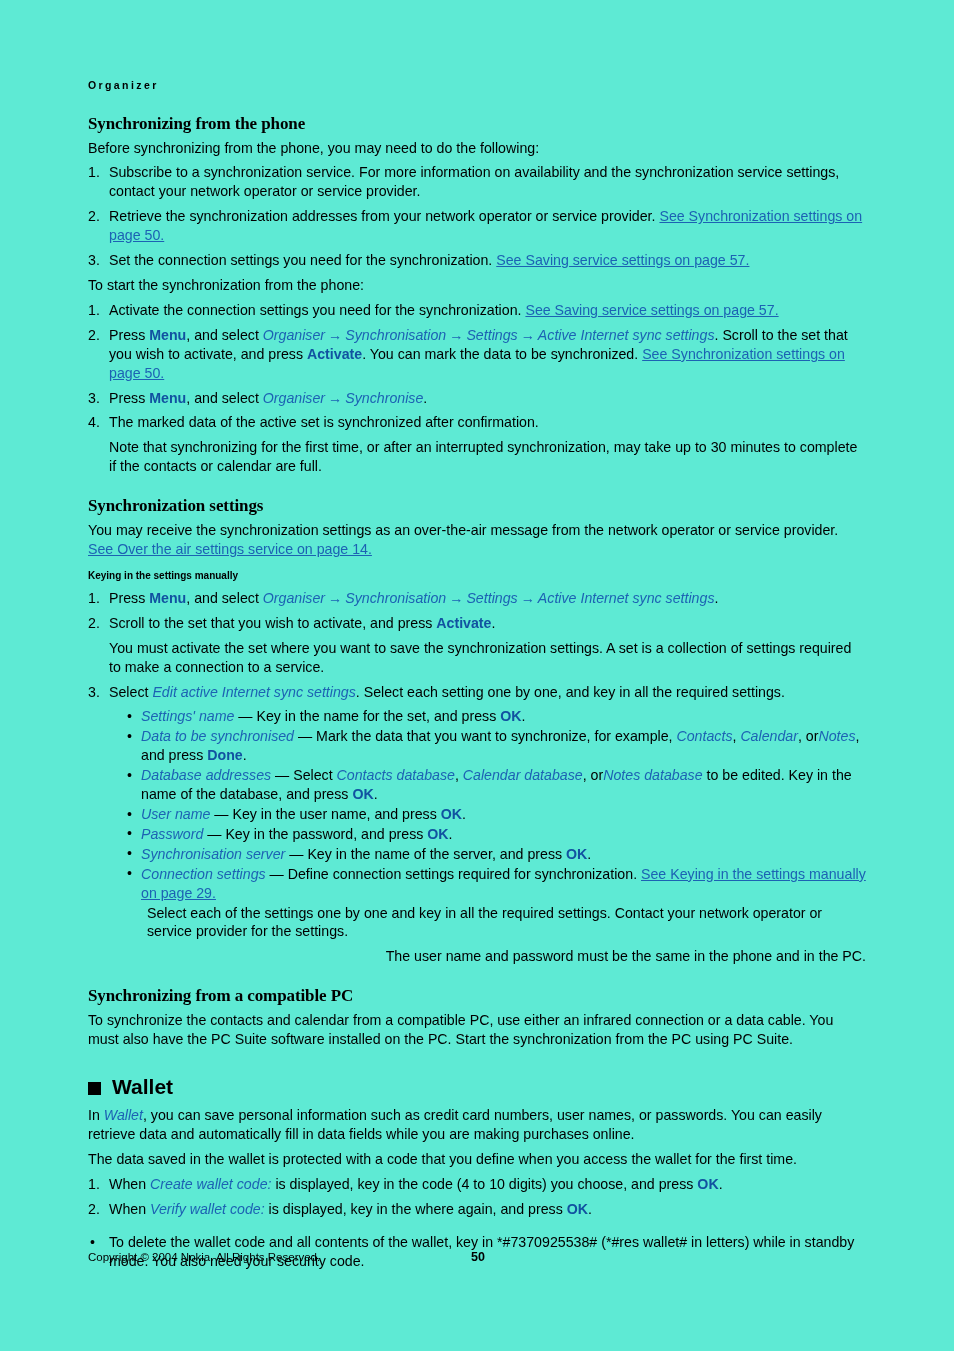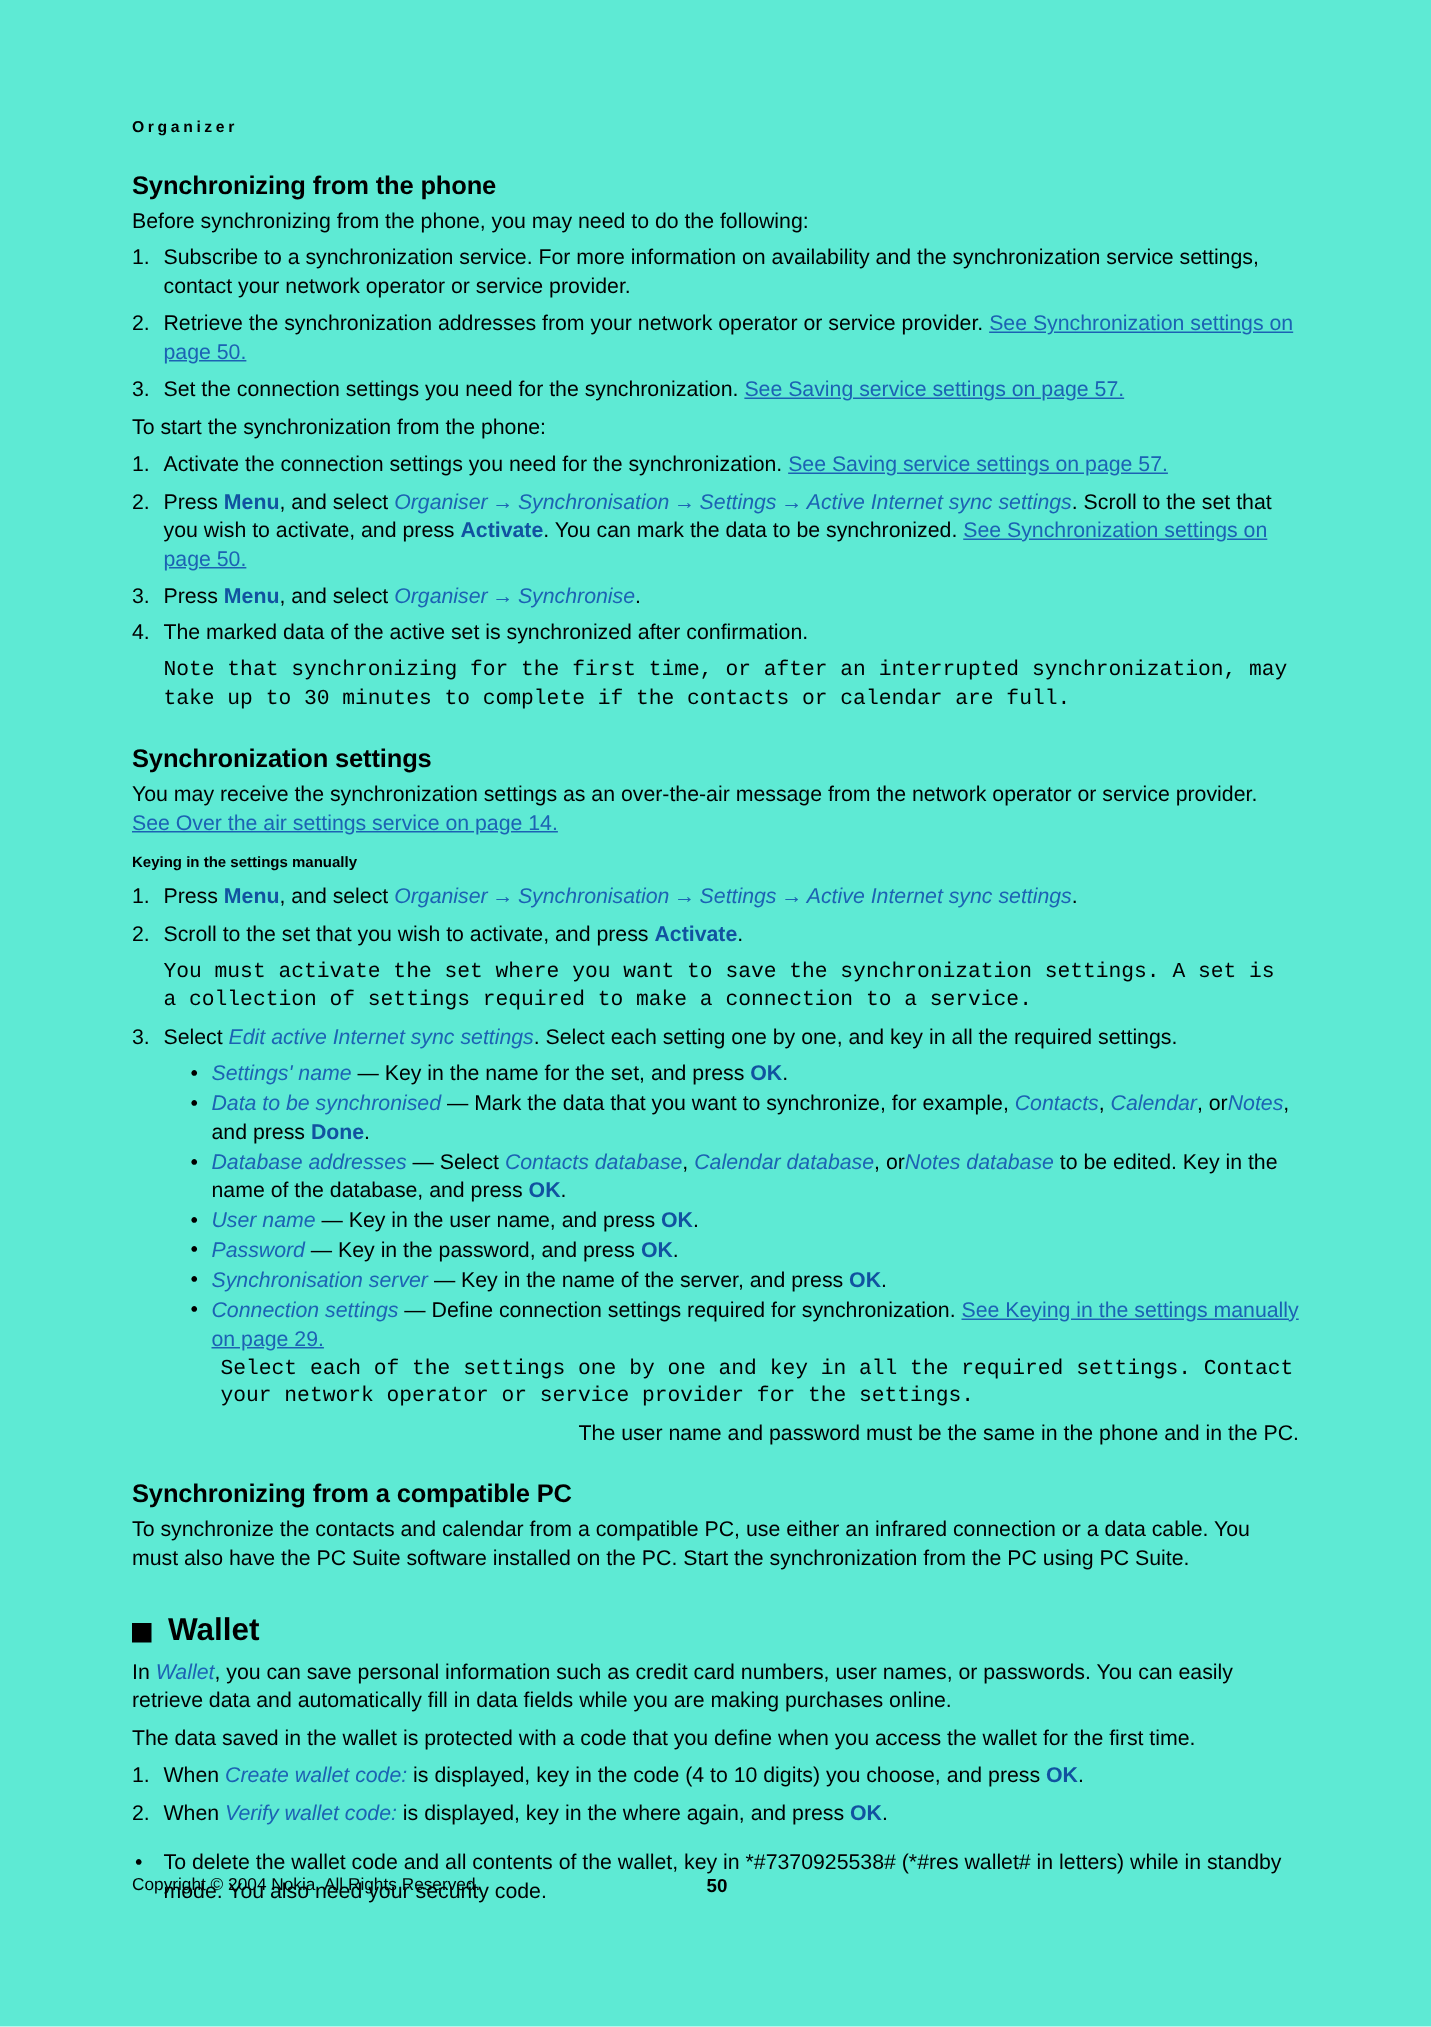--- a/index.html
+++ b/index.html
@@ -45,20 +45,21 @@
   }
   .para.tight { margin-bottom: 2px; }
 
   
   h2.heading {
     font-size: 17px;
     font-weight: bold;
     line-height: 20px;
     margin: 20px 0 5px 0;
     letter-spacing: -0.1px;
+    font-family: Liberation Serif, serif;
   }
   h3.subheading {
     font-size: 10px;
     font-weight: bold;
     line-height: 19px;
     margin: 7px 0 4px 0;
   }
   h1.chapter {
     font-size: 21px;
     font-weight: bold;
@@ -116,21 +117,20 @@
     font-size: 14.2px;
     line-height: 18.9px;
   }
   
   .list-sub {
     margin-left: 21px;
     font-size: 14.2px;
     line-height: 18.9px;
     margin-bottom: 6px;
     margin-top: 4px;
-    font-family: Liberation Mono, monospace;
   }
   .bullet-standalone {
     position: relative;
     padding-left: 21px;
     font-size: 14.2px;
     line-height: 18.9px;
     margin-bottom: 6px;
   }
   .bullet-standalone > .marker {
     position: absolute;

